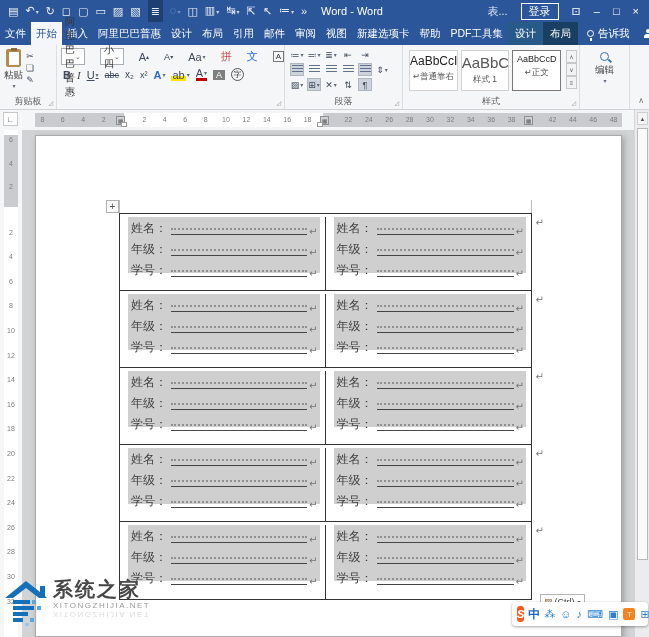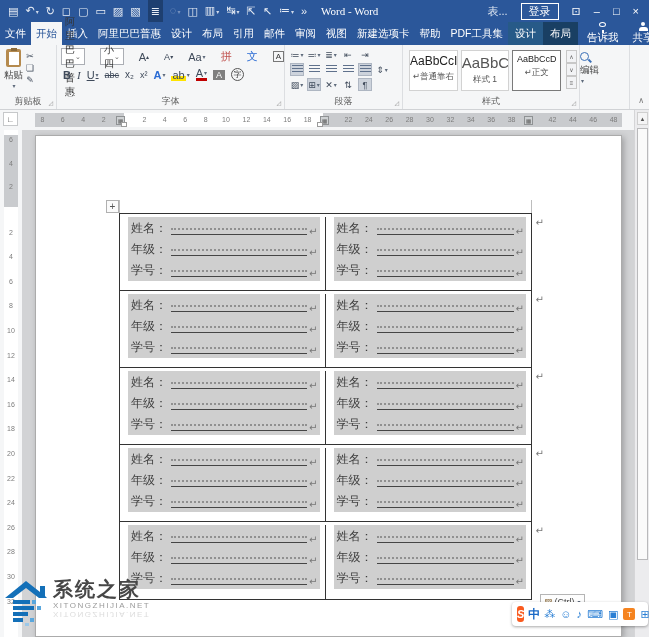--- a/index.html
+++ b/index.html
@@ -6,34 +6,34 @@
   *{box-sizing:border-box;font-family:"Liberation Sans","DejaVu Sans",sans-serif;}
   .app{position:relative;width:649px;height:637px;background:#d2d3d5;overflow:hidden;}
 
   
   .titlebar{position:absolute;left:0;top:0;width:649px;height:22px;background:#2b579a;display:flex;align-items:center;color:#fff;}
   .qat{display:flex;align-items:center;gap:7px;padding-left:8px;font-size:11px;}
   .qi{position:relative;color:#e8edf5;cursor:default;line-height:22px;}
   .qi .dd{font-size:6px;margin-left:1px;color:#cfd9ea;}
   .qa{background:#1e3f70;padding:0 3px;}
   .qd{opacity:.45;}
-  .tb-title{margin-left:14px;font-size:11px;color:#fff;white-space:nowrap;font-family:Liberation Serif, serif;}
+  .tb-title{margin-left:14px;font-size:11px;color:#fff;white-space:nowrap;}
   .tb-right{margin-left:auto;display:flex;align-items:center;gap:13px;padding-right:10px;font-size:11px;}
   .ctx-title{color:#dfe7f2;}
   .signin{border:1px solid #fff;padding:0 7px;line-height:15px;font-size:11px;}
   .winbtn{color:#fff;font-size:11px;}
 
   
   .tabbar{position:absolute;left:0;top:22px;width:649px;height:23px;background:#2b579a;display:flex;align-items:stretch;font-size:10.5px;color:#fff;white-space:nowrap;}
   .tab{padding:0 5px;display:flex;align-items:center;}
   .tab-active{background:#f5f6f7;color:#2b579a;}
   .ctx-tabs{display:flex;background:#275a88;}
   .ctx-tab{padding:0 7px;display:flex;align-items:center;}
   .ctx-active{background:#193f63;}
-  .tellme,.share{display:flex;align-items:center;gap:4px;padding:0 7px;flex-direction:column;}
+  .tellme,.share{display:flex;align-items:center;gap:4px;padding:0 7px;}
   .tellme{margin-left:2px;}
   .share{margin-left:auto;margin-right:2px;}
   .bulb{width:7px;height:7px;border:1px solid #fff;border-radius:50%;position:relative;display:inline-block;}
   .bulb:after{content:"";position:absolute;left:1.5px;top:7px;width:2.5px;height:3px;background:#fff;}
   .person{width:9px;height:9px;position:relative;display:inline-block;}
   .person:before{content:"";position:absolute;left:2.5px;top:0;width:4px;height:4px;border-radius:50%;background:#fff;}
   .person:after{content:"";position:absolute;left:0;top:5px;width:9px;height:4px;border-radius:3px 3px 0 0;background:#fff;}
 
   
   .ribbon{position:absolute;left:0;top:45px;width:649px;height:65px;background:#f5f6f7;display:flex;border-bottom:1px solid #d0d2d5;}
@@ -81,21 +81,21 @@
   .scard.sel{border:1px solid #7a7a7a;box-shadow:0 0 0 1px #fff inset;}
   .sprev{color:#222;white-space:nowrap;}
   .s1 .sprev{font-size:12px;}
   .s2 .sprev{font-size:15px;color:#555;}
   .s3 .sprev{font-size:9px;}
   .sname{font-size:8.5px;color:#555;margin-top:3px;white-space:nowrap;}
   .scol{display:flex;flex-direction:column;margin-left:2px;}
   .sarr{width:11px;height:13px;border:1px solid #c8c8c8;background:#f2f3f5;font-size:6px;color:#666;display:flex;align-items:center;justify-content:center;}
 
   
-  .g-edit{width:50px;display:flex;flex-direction:column;padding-top:7px;font-size:9.5px;color:#444;}
+  .g-edit{width:50px;display:flex;flex-direction:column;align-items:center;padding-top:7px;font-size:9.5px;color:#444;}
   .mag{width:9px;height:9px;border:1.5px solid #3a6fb7;border-radius:50%;position:relative;margin-bottom:3px;}
   .mag:after{content:"";position:absolute;left:7px;top:7px;width:4px;height:1.5px;background:#3a6fb7;transform:rotate(45deg);}
   .g-last{width:19px;position:relative;border-right:none;}
   .collapse{position:absolute;right:5px;bottom:4px;font-size:8px;color:#777;}
 
   
   .hruler{position:absolute;left:0;top:110px;width:634px;height:20px;background:#f5f6f7;}
   .corner{position:absolute;left:3px;top:2px;width:15px;height:14px;background:#fff;border:1px solid #c6c8ca;font-size:8px;color:#555;display:flex;align-items:center;justify-content:center;}
   .hband{position:absolute;left:35px;top:3px;width:587px;height:14px;background:#c9cbce;}
   .hwhite{position:absolute;left:89px;top:0;width:199px;height:14px;background:#fff;}
@@ -112,21 +112,21 @@
   .vm{position:absolute;left:0;width:14px;text-align:center;transform:translateY(-50%);font-size:7px;color:#7d7d7d;}
 
   
   .docbg{position:absolute;left:0;top:130px;width:634px;height:507px;background:#d2d3d5;}
   .page{position:absolute;left:35px;top:135px;width:587px;height:502px;background:#fff;border:1px solid #ababab;box-shadow:2px 2px 6px rgba(0,0,0,.25);}
   .ptable{position:absolute;left:83px;top:77px;width:413px;border:1px solid #333;}
   .trow{position:relative;display:flex;height:77px;border-bottom:1px solid #333;padding-top:3px;}
   .trow:last-child{border-bottom:none;}
   .tcell{width:50%;}
   .tcell.first{border-right:1px solid #333;}
-  .shade{margin:0 5px 0 8px;height:64px;background:#cfcfcf;padding:1px 2px 0 3px;}
+  .shade{margin:0 5px 0 8px;height:56px;background:#cfcfcf;padding:1px 2px 0 3px;}
   .cell-line{display:flex;height:21px;}
   .cell-label{font-size:12px;color:#3e3e3e;line-height:21px;white-space:nowrap;}
   .cell-leader{flex:1;margin:0 2px 4px 4px;height:7px;border-top:2px dotted #909090;border-bottom:1px solid #454545;align-self:flex-end;}
   .cret{font-size:10px;color:#777;align-self:flex-end;line-height:14px;}
   .rowend{position:absolute;right:-13px;top:3px;font-size:10px;color:#777;}
   .movehandle{position:absolute;left:-14px;top:-14px;width:13px;height:13px;background:#fafafa;border:1px solid #b0b0b0;font-size:10px;color:#555;display:flex;align-items:center;justify-content:center;line-height:1;}
   .tick{position:absolute;top:-14px;width:1px;height:13px;background:#bdbdbd;}
 
   
   .wm{position:absolute;left:4px;top:577px;display:flex;align-items:flex-start;z-index:6;}
@@ -273,21 +273,20 @@
             <span class="hl">ab</span>
             <span class="ddc">▾</span>
           </span>
         <span class="fi btn fc">
             <span>A</span>
             <span class="ddc">▾</span>
           </span>
         <span class="shadeA btn">A</span>
         <span class="circ btn">字</span>
       </div>
-      <div class="glabel">字体</div>
       <div class="launcher">◿</div>
     </div>
 
     <div class="group g-par">
       <div class="prow">
         <span class="pbtn">≔<span class="ddc">▾</span></span>
         <span class="pbtn">≕<span class="ddc">▾</span></span>
         <span class="pbtn">≣<span class="ddc">▾</span></span>
         <span class="pbtn">⇤</span>
         <span class="pbtn">⇥</span>

